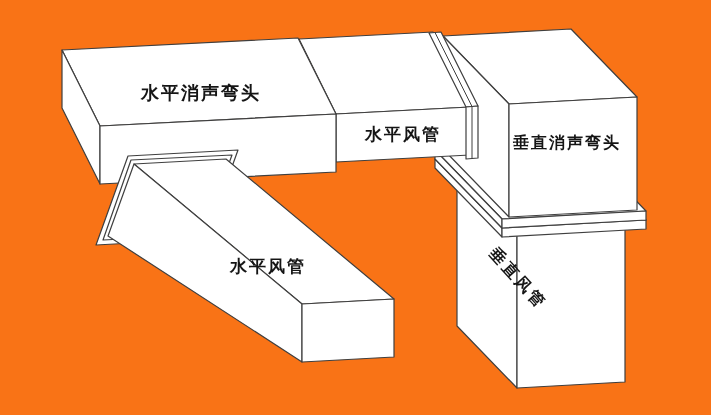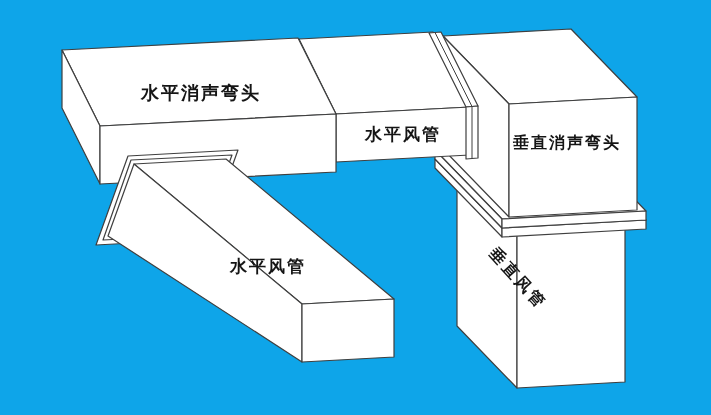--- a/index.html
+++ b/index.html
@@ -1,19 +1,19 @@
 <!DOCTYPE html>
 <html><head>
 <meta charset="utf-8">
 <style>
   html,body{margin:0;padding:0;background:#ffffff;}
   .stage{
     position:relative;
     width:711px;height:415px;
-    background:#0ea5e9;
+    background:#f97316;
     overflow:hidden;
     font-family:"Liberation Sans", sans-serif;
   }
   svg{display:block;}
   .face{
     fill:#ffffff;
     stroke:#3f3f3f;
     stroke-width:1.2;
     stroke-linejoin:round;
   }

